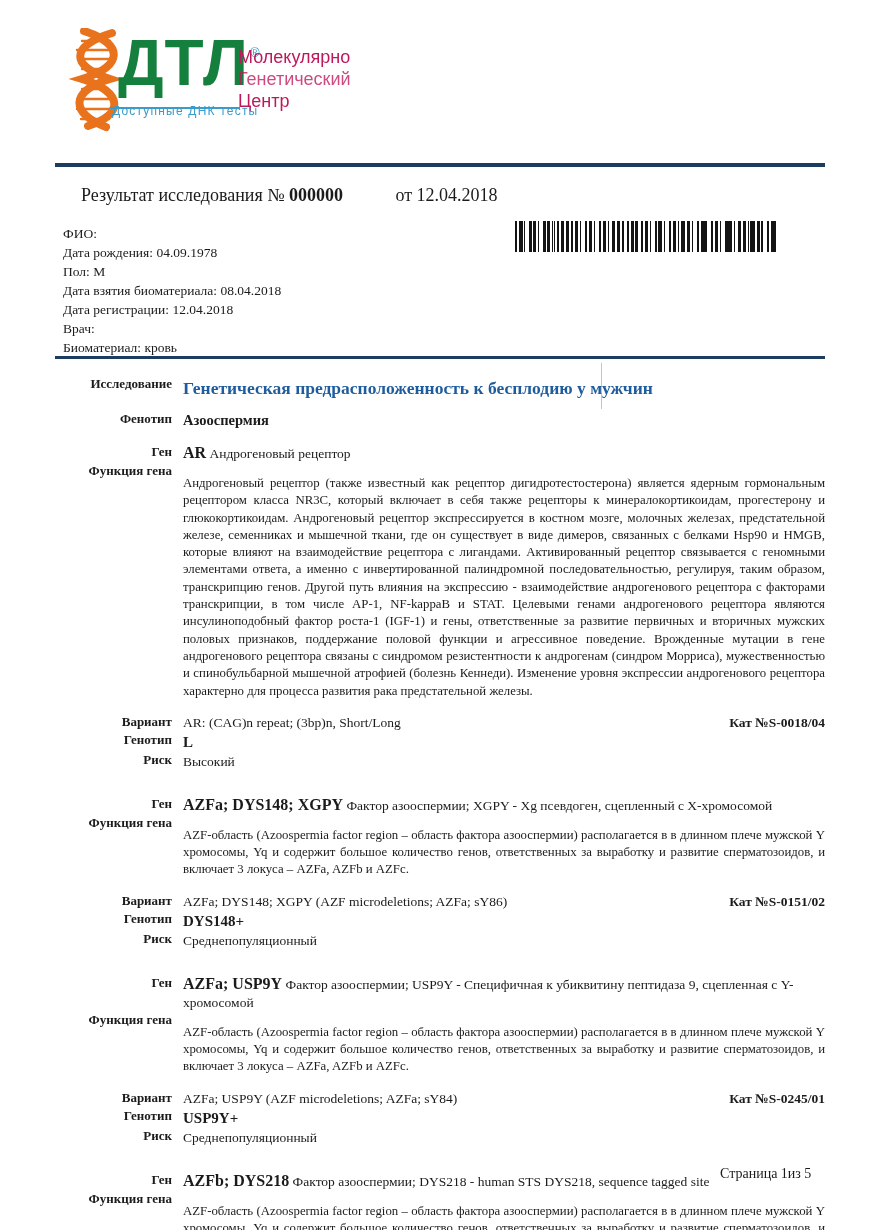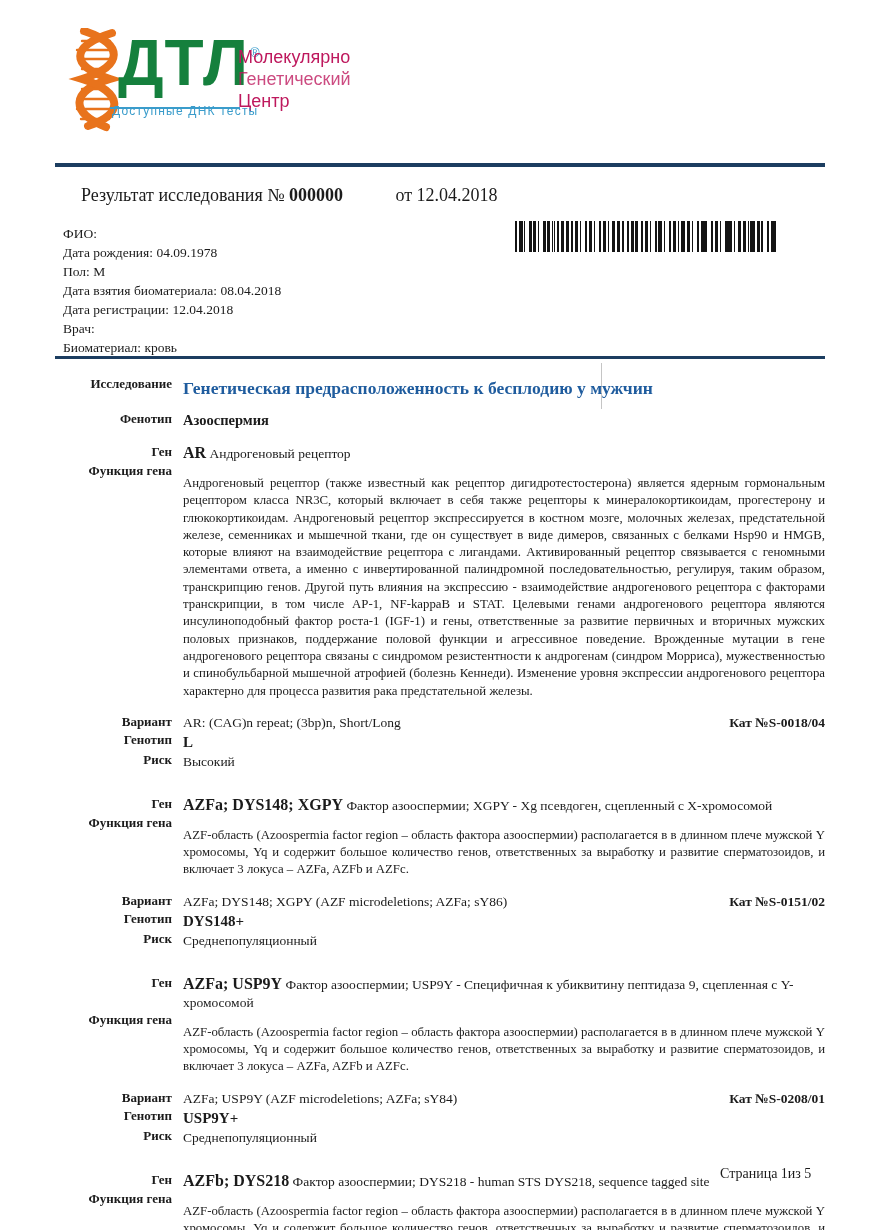--- a/index.html
+++ b/index.html
@@ -214,21 +214,21 @@
         <div class="val"><span class="gene-name">AZFa; USP9Y</span> <span class="gene-desc">Фактор азооспермии; USP9Y - Специфичная к убиквитину пептидаза 9, сцепленная с Y-хромосомой</span></div>
       </div>
       <div class="row func">
         <div class="lbl">Функция гена</div>
         <div class="val">AZF-область (Azoospermia factor region – область фактора азооспермии) располагается в в длинном плече мужской Y хромосомы, Yq и содержит большое количество генов, ответственных за выработку и развитие сперматозоидов, и включает 3 локуса – AZFa, AZFb и AZFc.</div>
       </div>
       <div class="row variant">
         <div class="lbl">Вариант</div>
         <div class="val">
             <span>AZFa; USP9Y (AZF microdeletions; AZFa; sY84)</span>
-            <span class="cat">Кат №S-0208/01</span>
+            <span class="cat">Кат №S-0245/01</span>
           </div>
       </div>
       <div class="row genotype">
         <div class="lbl">Генотип</div>
         <div class="val">USP9Y+</div>
       </div>
       <div class="row risk">
         <div class="lbl">Риск</div>
         <div class="val">Среднепопуляционный</div>
       </div>

